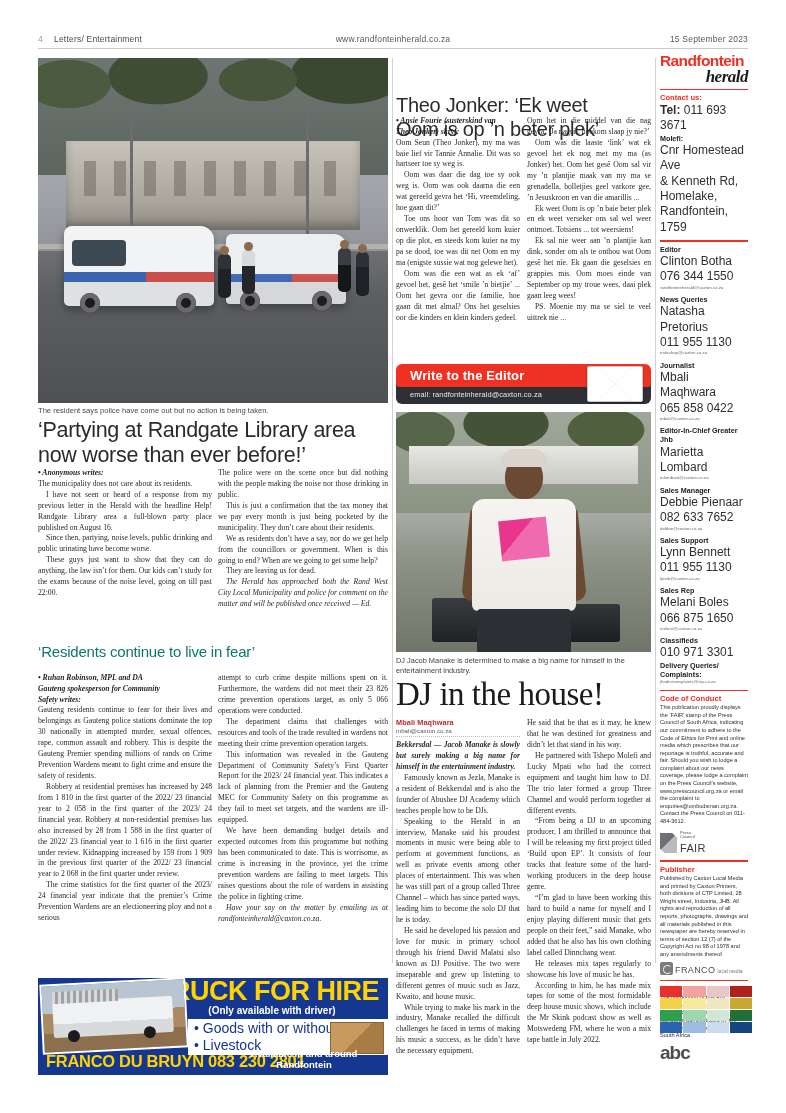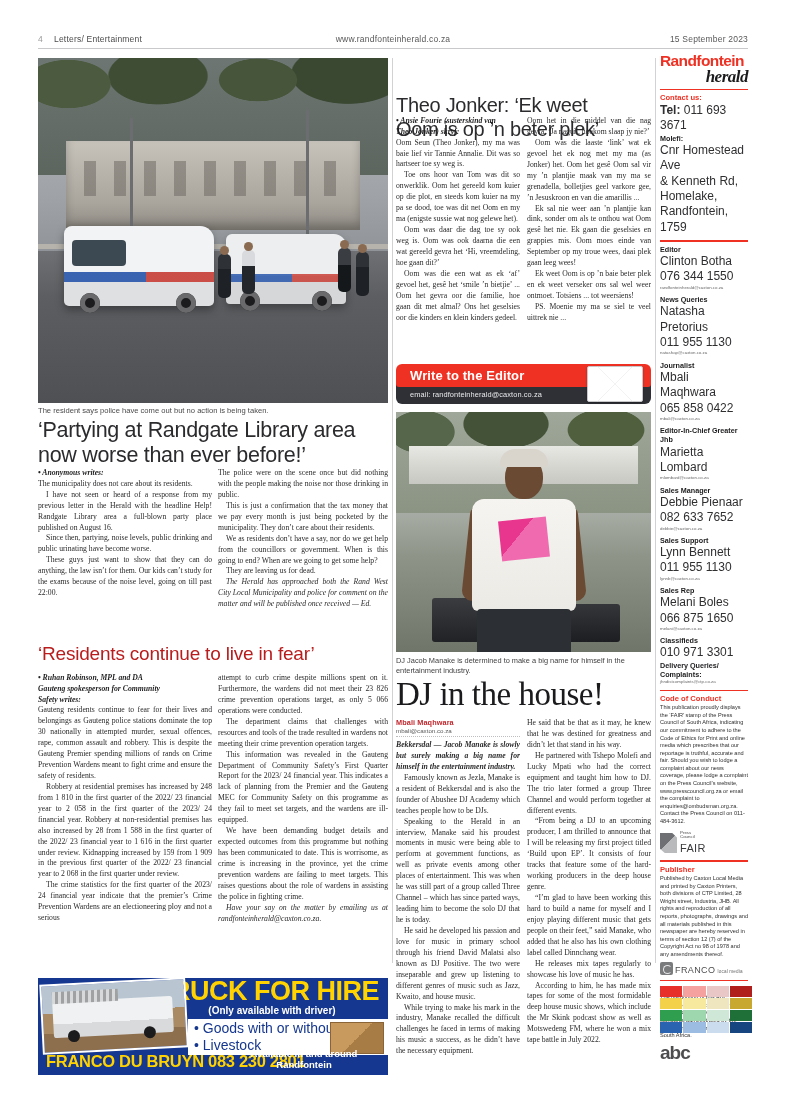--- a/index.html
+++ b/index.html
@@ -115,22 +115,22 @@
   }
 
   
   h1.head-main {
     font-family: "Liberation Sans", sans-serif;
     font-weight: 400; font-size: 21.5px; line-height: 1.17;
     color: #2b2b2e; letter-spacing: -0.3px;
   }
   h1.head-sub {
     font-family: "Liberation Sans", sans-serif;
-    font-weight: 400; font-size: 19px; line-height: 1.17;
-    color: #b91c1c; letter-spacing: -0.2px;
+    font-weight: 400; font-size: 15px; line-height: 1.17;
+    color: #0f766e; letter-spacing: -0.2px;
   }
   h1.head-theo {
     font-family: "Liberation Sans", sans-serif;
     font-weight: 400; font-size: 20px; line-height: 1.18;
     color: #2b2b2e; letter-spacing: -0.3px;
   }
   h1.head-dj {
     font-family: "Liberation Serif", serif;
     font-weight: 400; font-size: 33px; line-height: 1.02;
     color: #1b1b1d; letter-spacing: -0.5px;
@@ -455,30 +455,30 @@
 
   <div class="colC" style="top:58px; width:255px;margin-top:36px;">
     <h1 class="head-theo">Theo Jonker: ‘Ek weet</h1>
     <h1 class="head-theo">Oom is op ’n beter plek’</h1>
   </div>
 
   <div class="colC body-col" style="top:116px;">
     <div class="writer-line">• Ansie Fourie (susterskind van</div>
     <div class="writer-line">Theo Jonker) skryf:</div>
     <p class="noind">Oom Seun (Theo Jonker), my ma was baie lief vir Tannie Annalie. Dit was so hartseer toe sy weg is.</p>
+    <p>Oom was daar die dag toe sy ook weg is. Oom was ook daarna die een wat gereeld gevra het ‘Hi, vreemdeling, hoe gaan dit?’</p>
     <p>Toe ons hoor van Tom was dit so onwerklik. Oom het gereeld kom kuier op die plot, en steeds kom kuier na my pa se dood, toe was dit net Oom en my ma (enigste sussie wat nog gelewe het).</p>
-    <p>Oom was daar die dag toe sy ook weg is. Oom was ook daarna die een wat gereeld gevra het ‘Hi, vreemdeling, hoe gaan dit?’</p>
     <p>Oom was die een wat as ek ‘af’ gevoel het, gesê het ‘smile ’n bietjie’ ... Oom het gevra oor die familie, hoe gaan dit met almal? Ons het geselsies oor die kinders en klein kinders gedeel.</p>
   </div>
 
   <div class="colD body-col" style="top:116px;">
     <p class="noind">Oom het in die middel van die nag gevra, ‘Ja naguil, hoekom slaap jy nie?’</p>
     <p>Oom was die laaste ‘link’ wat ek gevoel het ek nog met my ma (as Jonker) het. Oom het gesê Oom sal vir my ’n plantjie maak van my ma se grenadella, bolletjies geel varkore gee, ’n Jesuskroon en van die amarillis ...</p>
+    <p>Ek weet Oom is op ’n baie beter plek en ek weet verseker ons sal wel weer ontmoet. Totsiens ... tot weersiens!</p>
     <p>Ek sal nie weer aan ’n plantjie kan dink, sonder om als te onthou wat Oom gesê het nie. Ek gaan die geselsies en grappies mis. Oom moes einde van September op my troue wees, daai plek gaan leeg wees!</p>
-    <p>Ek weet Oom is op ’n baie beter plek en ek weet verseker ons sal wel weer ontmoet. Totsiens ... tot weersiens!</p>
     <p>PS. Moenie my ma se siel te veel uittrek nie ...</p>
   </div>
 
   <div class="wte">
     <div class="wte-dark"></div>
     <div class="wte-red">
         <span>Write to the Editor</span>
       </div>
     <div class="wte-mail">email: randfonteinherald@caxton.co.za</div>
     <div class="env">

